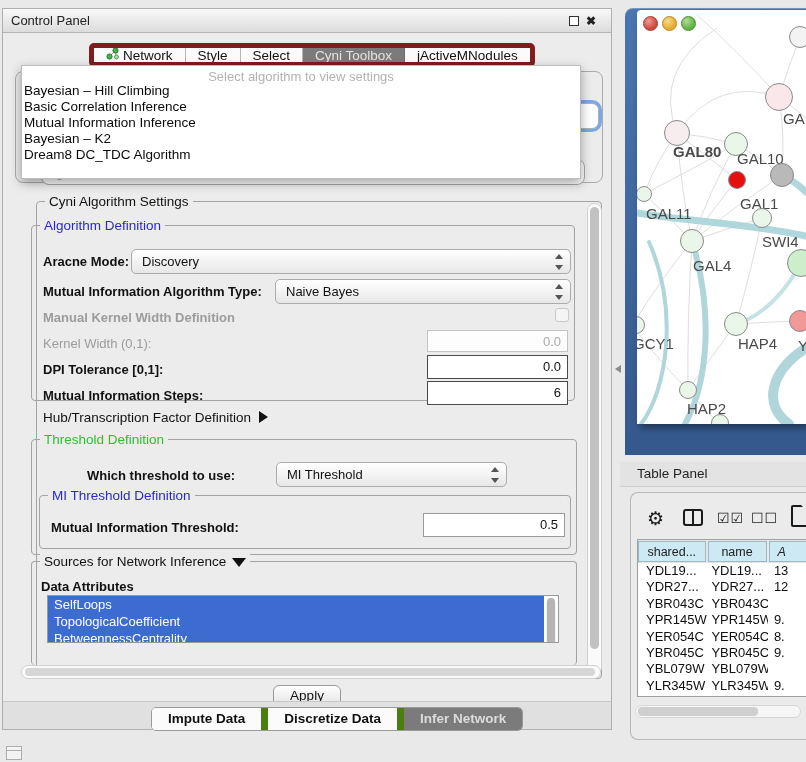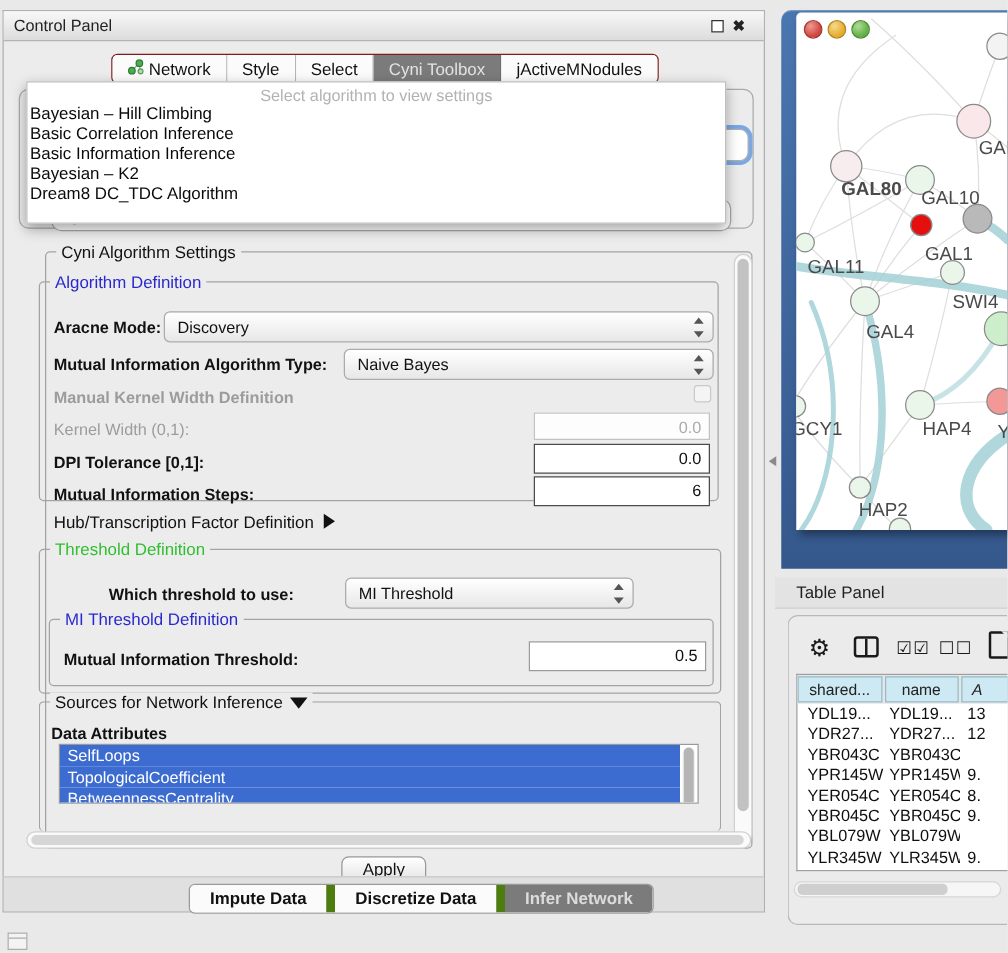--- a/index.html
+++ b/index.html
@@ -11,21 +11,21 @@
   #control-panel { left:2px; top:8px; width:610px; height:722px; background:#ececec;
     border:1px solid #b0b0b0; }
   #cp-titlebar { left:0; top:0; width:100%; height:24px;
     background:linear-gradient(#f8f8f8,#dcdcdc); border-bottom:1px solid #b4b4b4; }
   #cp-title { left:8px; top:0; line-height:24px; font-size:13px; color:#222; }
   .win-btn { top:6px; width:12px; height:12px; font-size:12px; line-height:12px; color:#222; text-align:center; }
   #btn-float { right:32px; width:10px; height:10px; top:7px; border:1.5px solid #333; background:#fff; }
   #btn-close { right:14px; font-weight:bold; }
 
   
-  #cp-tabs { left:86px; top:34px; height:24px; display:flex; border:1px solid #7f1d1d; border-radius:5px; overflow:hidden; background:#fbfbfb;align-items:center; }
+  #cp-tabs { left:86px; top:34px; height:24px; display:flex; border:5px solid #7f1d1d; border-radius:5px; overflow:hidden; background:#fbfbfb;align-items:center; }
   .tab { display:flex; align-items:center; gap:4px; padding:0 12px; font-size:13.5px; color:#111;
     border-right:1px solid #b5b5b5; background:#fbfbfb; height:100%; }
   .tab:last-child { border-right:none; }
   .tab.sel { background:#7b7b7b; color:#e3e3e3; border-right-color:#6e6e6e; }
 
   
   #behind-panel { left:12px; top:62px; width:588px; height:112px; border:1px solid #aaa; border-radius:8px; background:#ececec; }
   #behind-combo-focus { left:556px; top:94px; width:40px; height:26px; border-radius:7px; background:#fff;
     border:1px solid #b0b0b0; box-shadow:0 0 0 3px #7aa8e4; }
   #hidden-combo { left:38px; top:150px; width:544px; height:26px; border:1px solid #a8a8a8; border-radius:8px;
@@ -165,21 +165,21 @@
   <div class="abs" id="behind-combo-focus"></div>
   <div class="abs" id="hidden-combo">
     <span>gal-filtered sif default node</span>
   </div>
 
   <div class="abs" id="algo-popup">
     <div id="algo-popup-hint">Select algorithm to view settings</div>
     <div>
         <div class="pitem">Bayesian – Hill Climbing</div>
         <div class="pitem">Basic Correlation Inference</div>
-        <div class="pitem">Basic Information Inference</div>
+        <div class="pitem">Mutual Information Inference</div>
         <div class="pitem">Bayesian – K2</div>
         <div class="pitem">Dream8 DC_TDC Algorithm</div>
       </div>
   </div>
 
   <div class="group" id="cas-group" style="left:33px;top:192px;width:566px;height:478px;">
     <span class="gtitle">Cyni Algorithm Settings</span>
   </div>
 
   <div class="group" style="left:28px;top:216px;width:544px;height:176px;">

